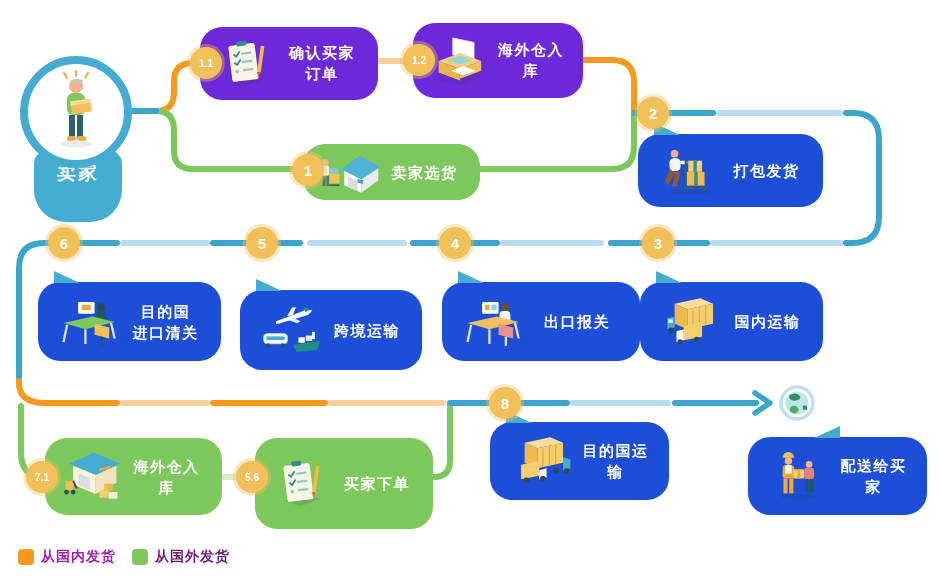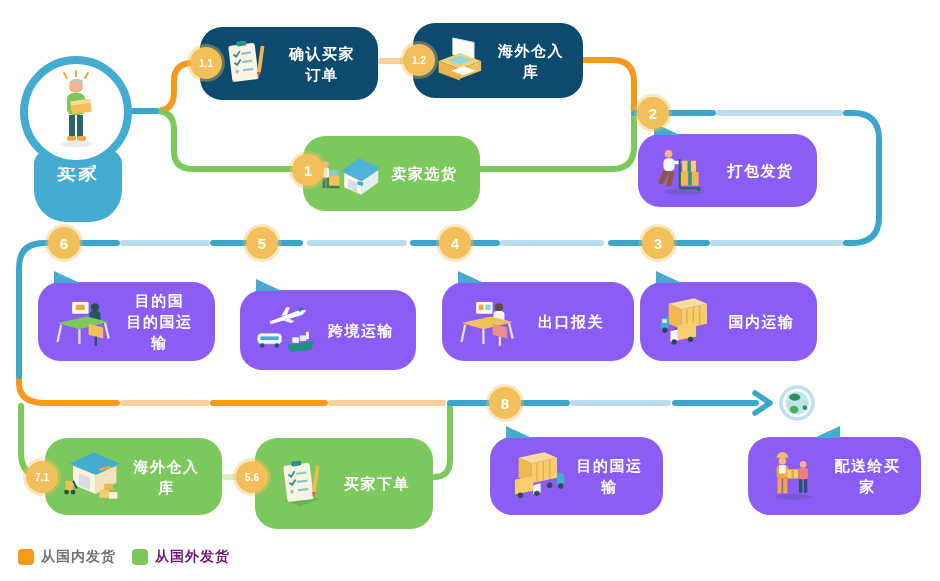--- a/index.html
+++ b/index.html
@@ -3,23 +3,23 @@
 <meta charset="utf-8">
 <style>
   html,body{margin:0;padding:0;background:#ffffff;}
   body{font-family:"Liberation Sans","DejaVu Sans",sans-serif;}
   .stage{position:relative;width:940px;height:581px;background:#ffffff;overflow:hidden;}
   .wires{position:absolute;left:0;top:0;width:940px;height:581px;z-index:1;}
 
   
   .node{position:absolute;display:flex;align-items:center;border-radius:22px;color:#fff;
         font-weight:700;font-size:15px;letter-spacing:1.5px;z-index:2;}
-  .node.orange{background:#0c4a6e;}
+  .node.orange{background:#6d28d9;font-family:Liberation Serif, serif;}
   .node.green{background:#7DC85C;}
-  .node.blue{background:#8b5cf6;}
+  .node.blue{background:#1d4ed8;padding-left:6px;}
   .node .icon{width:72px;height:58px;margin-left:10px;display:flex;align-items:center;justify-content:center;flex:0 0 auto;}
   .node .label{flex:1;text-align:center;padding-right:16px;white-space:pre-line;line-height:1.4;}
   .tail{position:absolute;top:-11px;width:0;height:0;border-bottom:12px solid #45ACD1;}
   .tail.left{left:16px;border-right:26px solid transparent;}
   .tail.right{left:66px;border-left:26px solid transparent;}
 
   
   .badge{position:absolute;width:32px;height:32px;border-radius:50%;background:#F2C05A;color:#fff;
          font-weight:700;display:flex;align-items:center;justify-content:center;z-index:4;
          box-shadow:0 0 0 3px rgba(242,192,90,.38);}
@@ -34,21 +34,21 @@
   .seller .ring{position:absolute;left:0;top:0;width:112px;height:112px;border-radius:50%;
                 background:#fff;border:8px solid #45ACD1;box-sizing:border-box;
                 display:flex;align-items:center;justify-content:center;}
 
   
   .legend{position:absolute;left:18px;top:548px;display:flex;align-items:center;gap:16px;z-index:2;}
   .legend .item{display:flex;align-items:center;gap:7px;font-weight:700;font-size:14px;letter-spacing:1px;}
   .legend .swatch{width:16px;height:16px;border-radius:4px;display:inline-block;}
   .legend .swatch.orange{background:#F8991D;}
   .legend .swatch.green{background:#7DC85C;}
-  .legend .item.orange-text{color:#737373;text-align:center;}
+  .legend .item.orange-text{color:#a21caf;text-align:center;}
   .legend .item.green-text{color:#701a75;}
 </style>
 </head>
 <body>
 
 <div class="stage">
 
   <svg class="wires" viewBox="0 0 940 581">
 
     <g fill="none" stroke-width="6" stroke-linecap="round" stroke="#B9DCEE">
@@ -162,21 +162,21 @@
         <polygon points="12,30 36,21 60,30 36,39" fill="#F6CF79"></polygon>
         <polygon points="12,30 12,43 36,52 36,39" fill="#EBB44E"></polygon>
         <polygon points="60,30 60,41 36,50 36,39" fill="#F0C05C"></polygon>
         <polygon points="22,29 36,24 50,29 36,34" fill="#8ED8DC"></polygon>
         <polygon points="26,41 40,46 54,41 40,36" fill="#ffffff"></polygon>
       </svg>
     </span>
     <span class="label">海外仓入库</span>
   </div>
 
-  <div class="node green" style="left:303px;top:136px;width:177px;height:75px">
+  <div class="node green" style="left:303px;top:144px;width:177px;height:56px">
     <span class="icon">
       <svg width="66" height="58" viewBox="0 0 70 60">
         <circle cx="10" cy="20" r="3.6" fill="#F2B48C"></circle>
         <rect x="6" y="23" width="8" height="11" rx="3" fill="#EDF4E8"></rect>
         <rect x="7" y="34" width="3" height="11" fill="#4A7A6A"></rect>
         <rect x="11" y="34" width="3" height="11" fill="#4A7A6A"></rect>
         <rect x="15" y="26" width="9" height="6" fill="#8CC8CF"></rect>
         <rect x="14" y="32" width="11" height="10" fill="#F2C05A"></rect>
         <line x1="14" y1="44" x2="25" y2="44" stroke="#3C6B5E" stroke-width="2"></line>
         <polygon points="27,27 46,13 68,24 49,38" fill="#4FB2D8"></polygon>
@@ -221,21 +221,21 @@
         <rect x="41" y="18" width="12" height="13" rx="4" fill="#1F5864"></rect>
         <polygon points="6,31 38,24 62,30 30,38" fill="#7DC85C"></polygon>
         <line x1="10" y1="33" x2="6" y2="52" stroke="#DDE5E5" stroke-width="2.5"></line>
         <line x1="30" y1="38" x2="30" y2="54" stroke="#DDE5E5" stroke-width="2.5"></line>
         <line x1="58" y1="31" x2="62" y2="48" stroke="#DDE5E5" stroke-width="2.5"></line>
         <polygon points="40,32 56,36 56,48 40,44" fill="#F2C05A"></polygon>
         <line x1="48" y1="46" x2="48" y2="56" stroke="#1F5864" stroke-width="2.5"></line>
       </svg>
     </span>
     <span class="label">目的国
-目的国运输</span>
+进口清关</span>
   </div>
 
   <div class="node blue" style="left:240px;top:290px;width:176px;height:80px">
     <span class="tail left"></span>
     <span class="icon">
       <svg width="64" height="58" viewBox="0 0 70 60">
         <g transform="rotate(-18 38 14)">
           <polygon points="16,14 52,12 58,15 52,18 16,17" fill="#ffffff"></polygon>
           <polygon points="50,8 56,13 50,14" fill="#1F8F83"></polygon>
           <polygon points="30,12 38,5 42,6 36,13" fill="#ffffff"></polygon>
@@ -335,21 +335,21 @@
         </g>
         <g transform="rotate(8 52 28)">
           <rect x="50" y="8" width="4.5" height="32" rx="1" fill="#F2B94F"></rect>
           <polygon points="50,40 54.5,40 52.2,47" fill="#E2574C"></polygon>
         </g>
       </svg>
     </span>
     <span class="label">买家下单</span>
   </div>
 
-  <div class="node blue" style="left:490px;top:437px;width:173px;height:78px">
+  <div class="node blue" style="left:490px;top:422px;width:173px;height:78px">
     <span class="tail left"></span>
     <span class="icon">
       <svg width="64" height="58" viewBox="0 0 70 60">
         <polygon points="16,10 44,4 58,10 30,16" fill="#F8DC9A"></polygon>
         <polygon points="16,10 16,32 30,38 30,16" fill="#EFB94F"></polygon>
         <polygon points="58,10 58,32 30,38 30,16" fill="#F6CE6E"></polygon>
         <g stroke="#E3AC40" stroke-width="1.4">
             <line x1="36" y1="16" x2="36" y2="36"></line>
             <line x1="43" y1="14" x2="43" y2="34"></line>
             <line x1="50" y1="12" x2="50" y2="33"></line>

